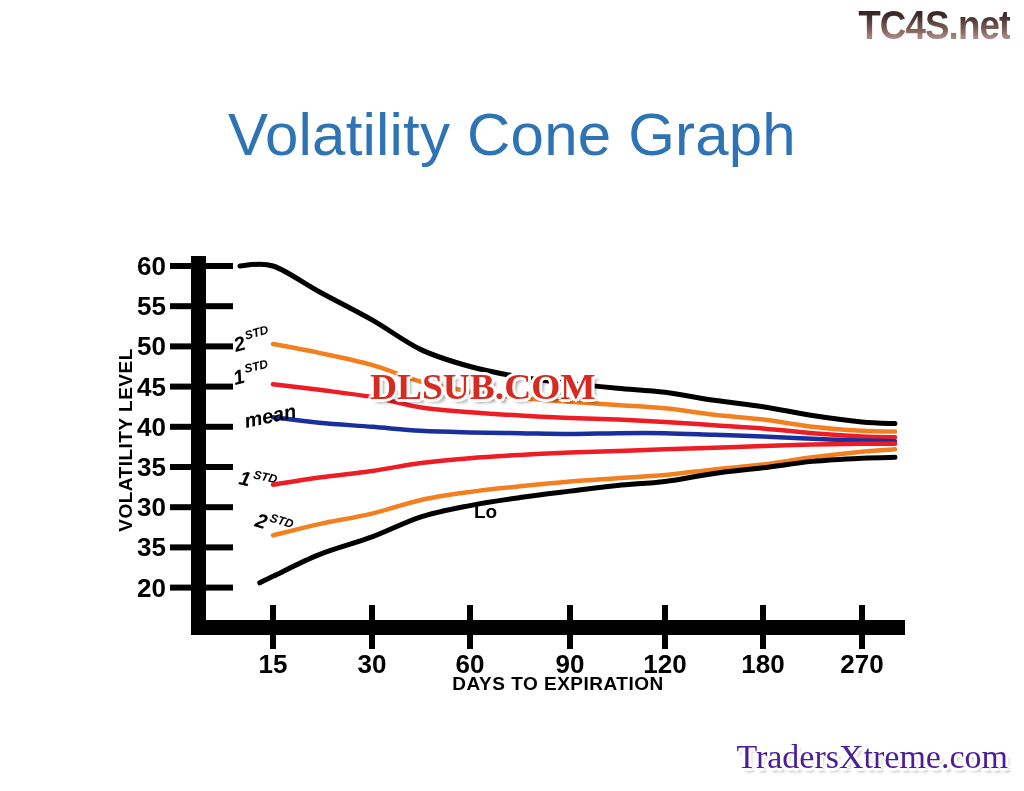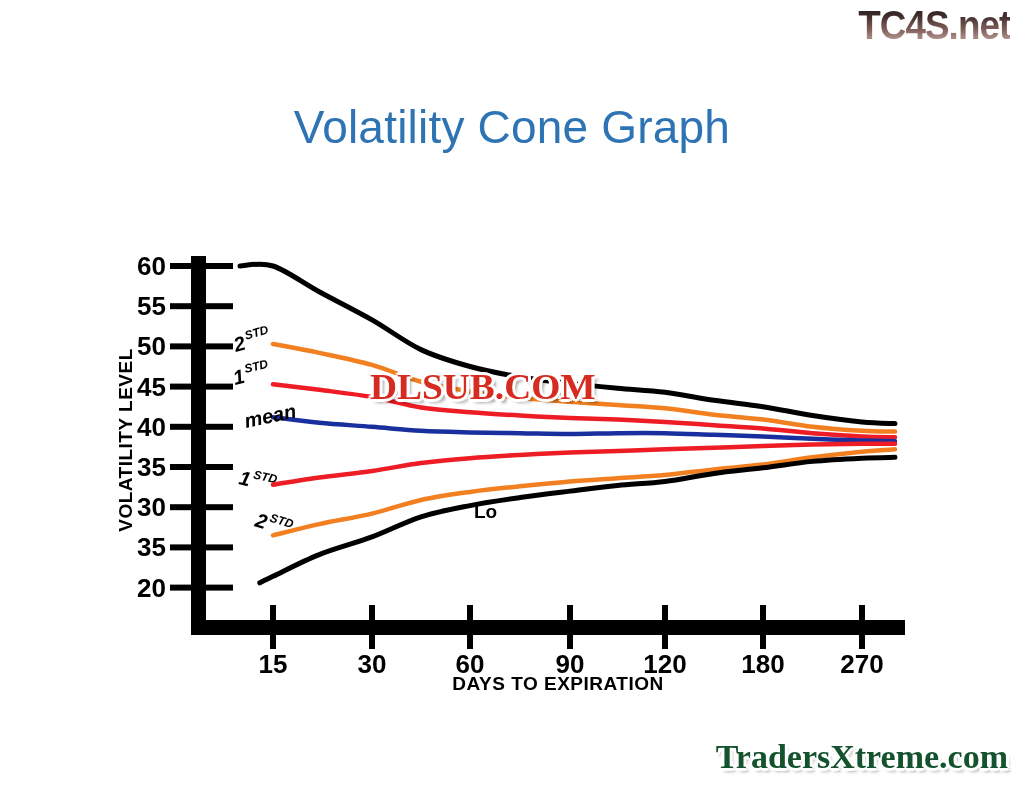--- a/index.html
+++ b/index.html
@@ -37,21 +37,21 @@
   }
 
   
   #page-title {
     position: absolute;
     left: 0;
     top: 100px;
     width: 1024px;
     text-align: center;
     font-family: "Liberation Sans", sans-serif;
-    font-size: 46px;
+    font-size: 60px;
     font-weight: normal;
     color: #2e74b5;
     letter-spacing: 0.2px;
   }
 
   
   #chart-area {
     position: absolute;
     left: 0;
     top: 0;
@@ -76,24 +76,24 @@
        0   -3px 0 #ffffff,  0    3px 0 #ffffff,
        4px  4px 3px rgba(0,0,0,0.35);
     transform: scaleX(1.04);
     transform-origin: left center;
   }
   #tradersxtreme-logo {
     position: absolute;
     right: 16px;
     bottom: 14px;
     font-family: "Liberation Serif", serif;
-    font-weight: bold;
+    font-weight: normal;
     font-size: 34px;
     line-height: 40px;
-    color: #14532d;
+    color: #4c1d95;
     text-shadow:
       -2px -2px 0 #ffffff,  2px -2px 0 #ffffff,
       -2px  2px 0 #ffffff,  2px  2px 0 #ffffff,
       -3px  0   0 #ffffff,  3px  0   0 #ffffff,
        0   -3px 0 #ffffff,  0    3px 0 #ffffff,
        3px  4px 3px rgba(0,0,0,0.30);
     white-space: nowrap;
   }
 
   

